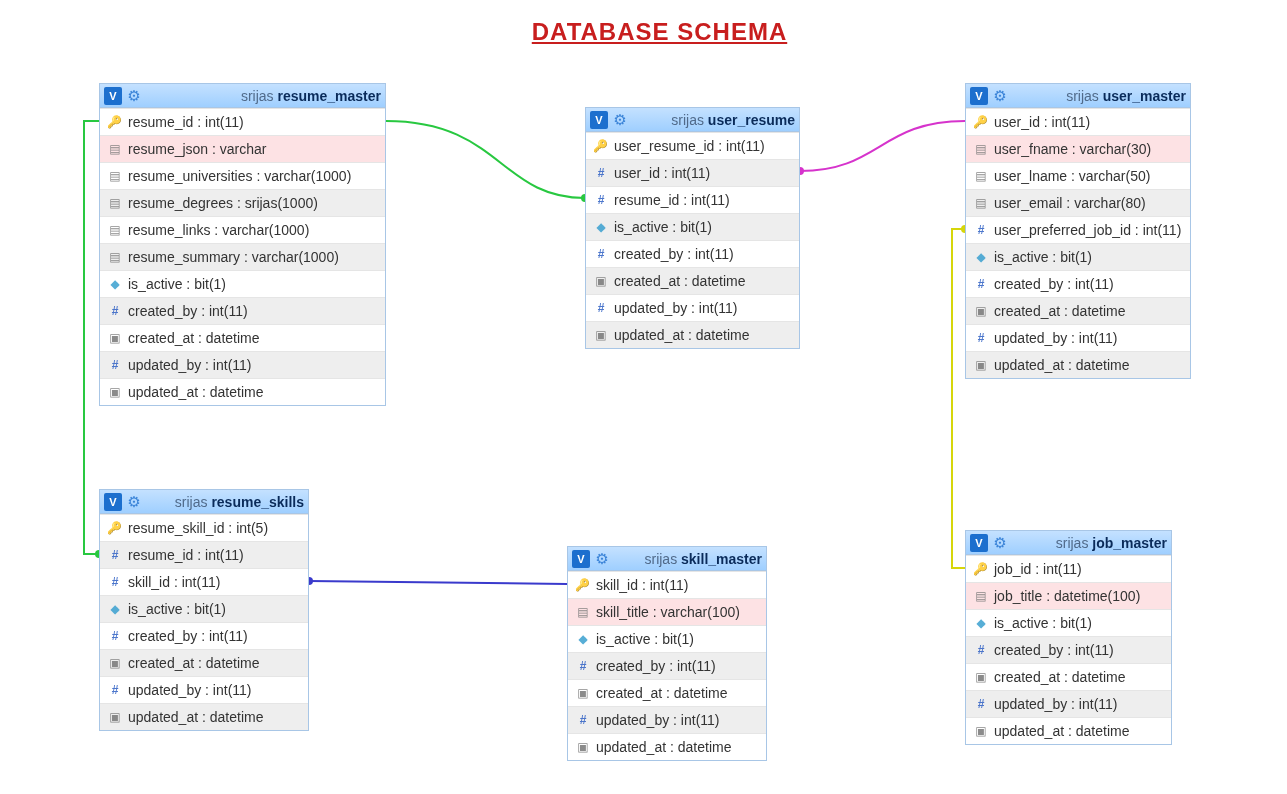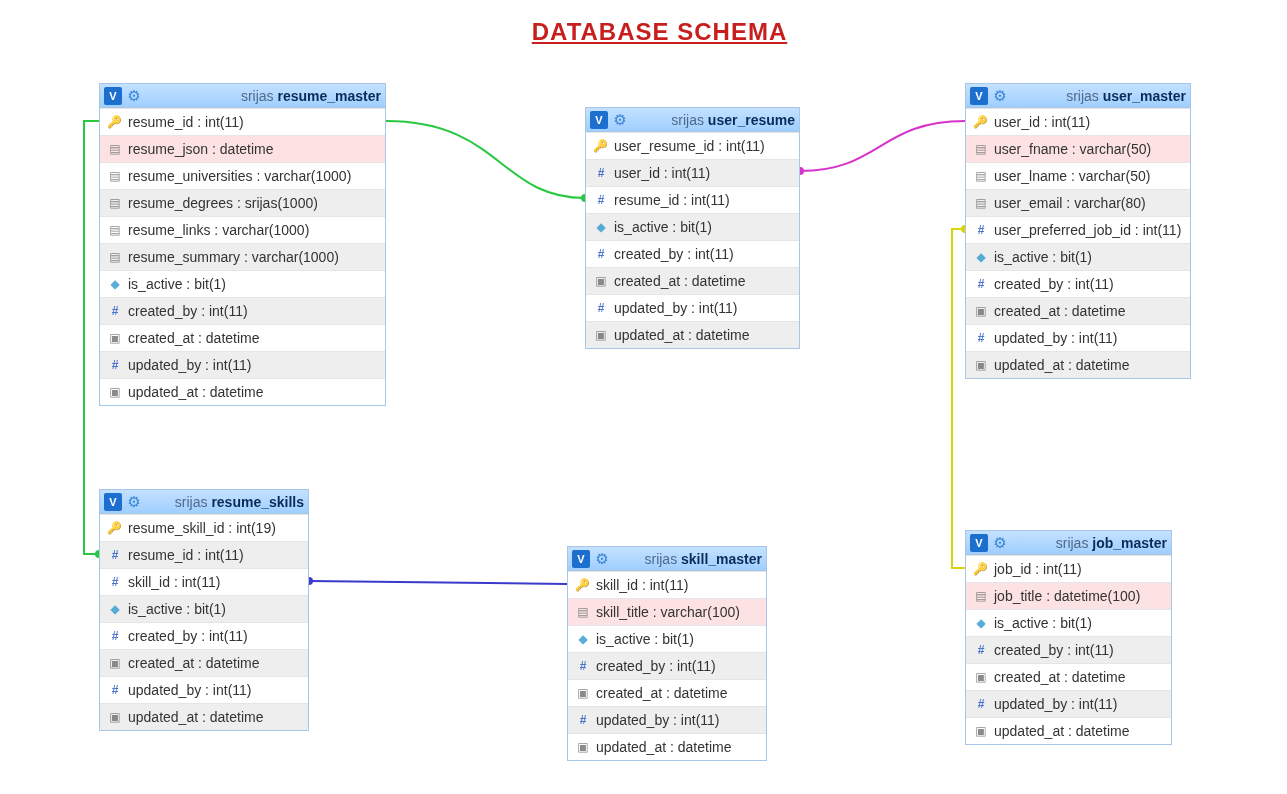--- a/index.html
+++ b/index.html
@@ -129,21 +129,21 @@
         <span class="vicon">V</span>
         <span class="gear">⚙</span>
         <span class="hdr-text"><span class="schema">srijas</span> <span class="tname">resume_master</span></span>
       </div>
       <div class="col">
         <span class="icon ic-pk">🔑</span>
         <span class="text">resume_id : int(11)</span>
       </div>
       <div class="col pink">
         <span class="icon ic-txt">▤</span>
-        <span class="text">resume_json : datetime</span>
+        <span class="text">resume_json : varchar</span>
       </div>
       <div class="col">
         <span class="icon ic-txt">▤</span>
         <span class="text">resume_universities : varchar(1000)</span>
       </div>
       <div class="col alt">
         <span class="icon ic-txt">▤</span>
         <span class="text">resume_degrees : srijas(1000)</span>
       </div>
       <div class="col">
@@ -219,21 +219,21 @@
         <span class="vicon">V</span>
         <span class="gear">⚙</span>
         <span class="hdr-text"><span class="schema">srijas</span> <span class="tname">user_master</span></span>
       </div>
       <div class="col">
         <span class="icon ic-pk">🔑</span>
         <span class="text">user_id : int(11)</span>
       </div>
       <div class="col pink">
         <span class="icon ic-txt">▤</span>
-        <span class="text">user_fname : varchar(50)</span>
+        <span class="text">user_fname : varchar(30)</span>
       </div>
       <div class="col">
         <span class="icon ic-txt">▤</span>
         <span class="text">user_lname : varchar(50)</span>
       </div>
       <div class="col alt">
         <span class="icon ic-txt">▤</span>
         <span class="text">user_email : varchar(80)</span>
       </div>
       <div class="col">
@@ -262,21 +262,21 @@
       </div>
     </div>
     <div class="table-box" style="left: 99px; top: 489px; width: 210px;">
       <div class="table-header">
         <span class="vicon">V</span>
         <span class="gear">⚙</span>
         <span class="hdr-text"><span class="schema">srijas</span> <span class="tname">resume_skills</span></span>
       </div>
       <div class="col">
         <span class="icon ic-pk">🔑</span>
-        <span class="text">resume_skill_id : int(19)</span>
+        <span class="text">resume_skill_id : int(5)</span>
       </div>
       <div class="col alt">
         <span class="icon ic-num">#</span>
         <span class="text">resume_id : int(11)</span>
       </div>
       <div class="col">
         <span class="icon ic-num">#</span>
         <span class="text">skill_id : int(11)</span>
       </div>
       <div class="col alt">

